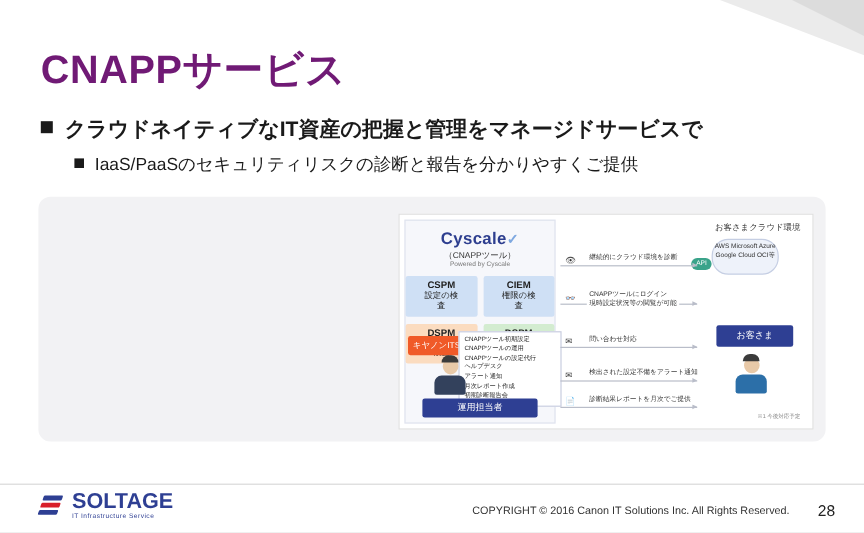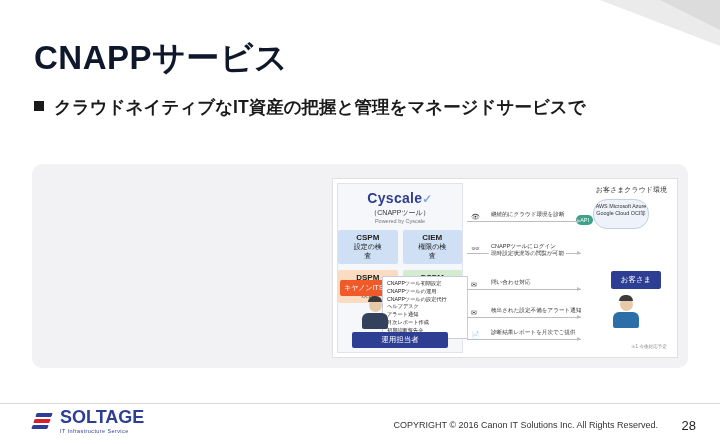--- a/index.html
+++ b/index.html
@@ -31,21 +31,21 @@
     width: 0; height: 0;
     border-top: 30px solid #dcdcdc;
     border-left: 60px solid transparent;
   }
   .title {
     position: absolute;
     left: 34px;
     top: 36px;
     font-size: 33px;
     font-weight: bold;
-    color: #0f172a;
+    color: #701a75;
     letter-spacing: 0.5px;
   }
   .bullet1 {
     position: absolute;
     left: 34px;
     top: 95px;
     font-size: 17.5px;
     font-weight: bold;
     color: #1a1a1a;
   }
@@ -248,21 +248,21 @@
     right: 80px; top: 32px;
     background: #3aa38a;
     color: #fff;
     font-size: 5.5px;
     padding: 2px 4px;
     border-radius: 6px;
   }
   .cust-box {
     position: absolute;
     right: 12px; top: 88px;
-    width: 50px;
+    width: 64px;
     background: #2e3f93;
     color: #fff;
     font-size: 7.5px;
     text-align: center;
     padding: 4px 0;
     border-radius: 2px;
   }
   .cust-person {
     position: absolute;
     right: 30px; top: 112px;
@@ -377,20 +377,23 @@
 
   <div class="deco-tri-1"></div>
   <div class="deco-tri-2"></div>
 
   <div class="title">CNAPPサービス</div>
 
   <div class="bullet1">
     <span class="sq"></span><span>クラウドネイティブなIT資産の把握と管理をマネージドサービスで</span>
   </div>
 
+  <div class="bullet2">
+    <span class="sq"></span><span>IaaS/PaaSのセキュリティリスクの診断と報告を分かりやすくご提供</span>
+  </div>
 
   <div class="panel">
 
 
     <div class="diagram">
 
       <div class="dg-left">
         <div class="cys-logo">
           <span>Cyscale</span><span class="chk">✓</span>
         </div>

